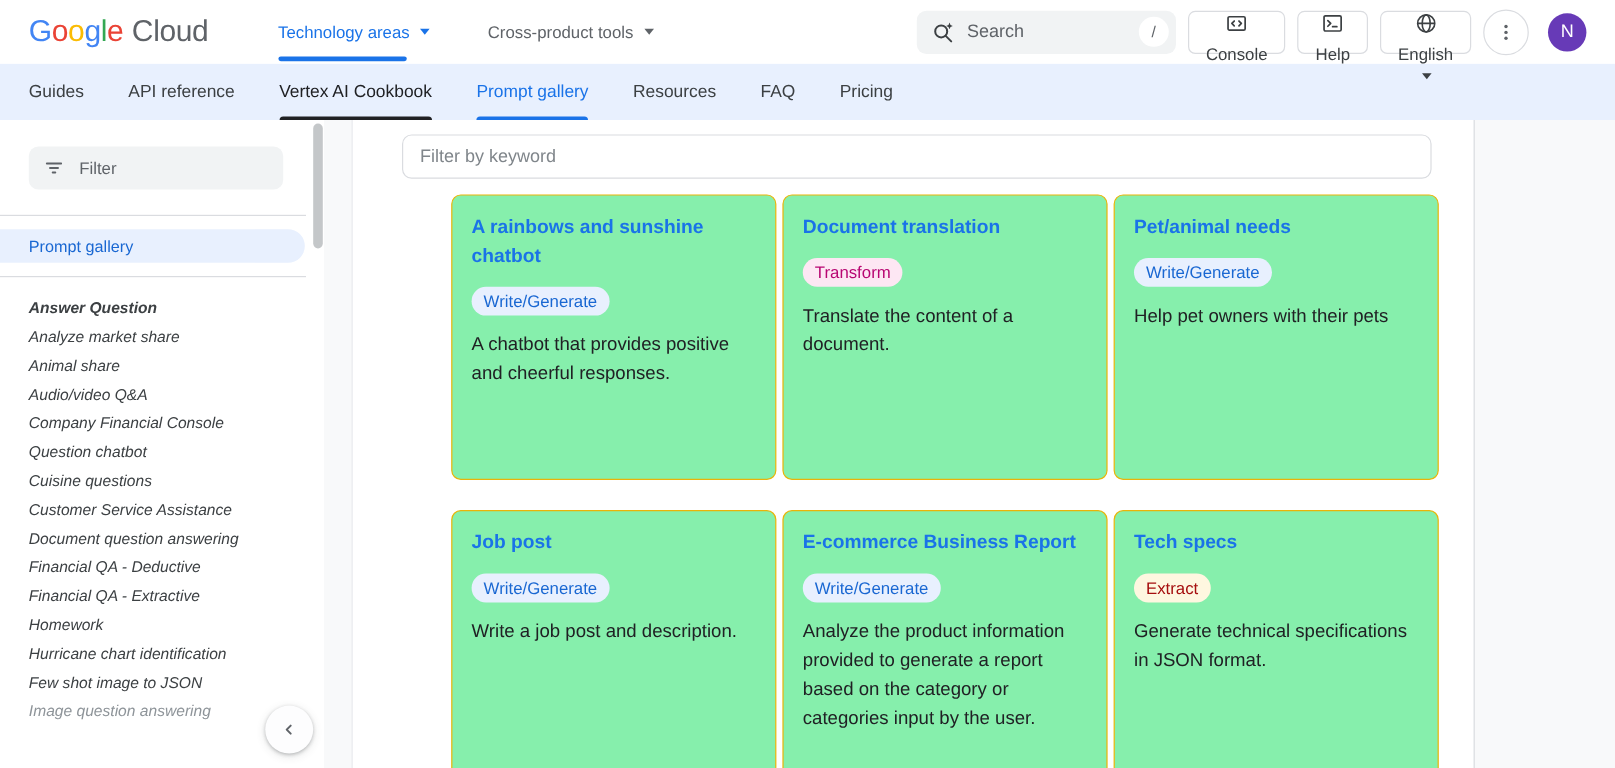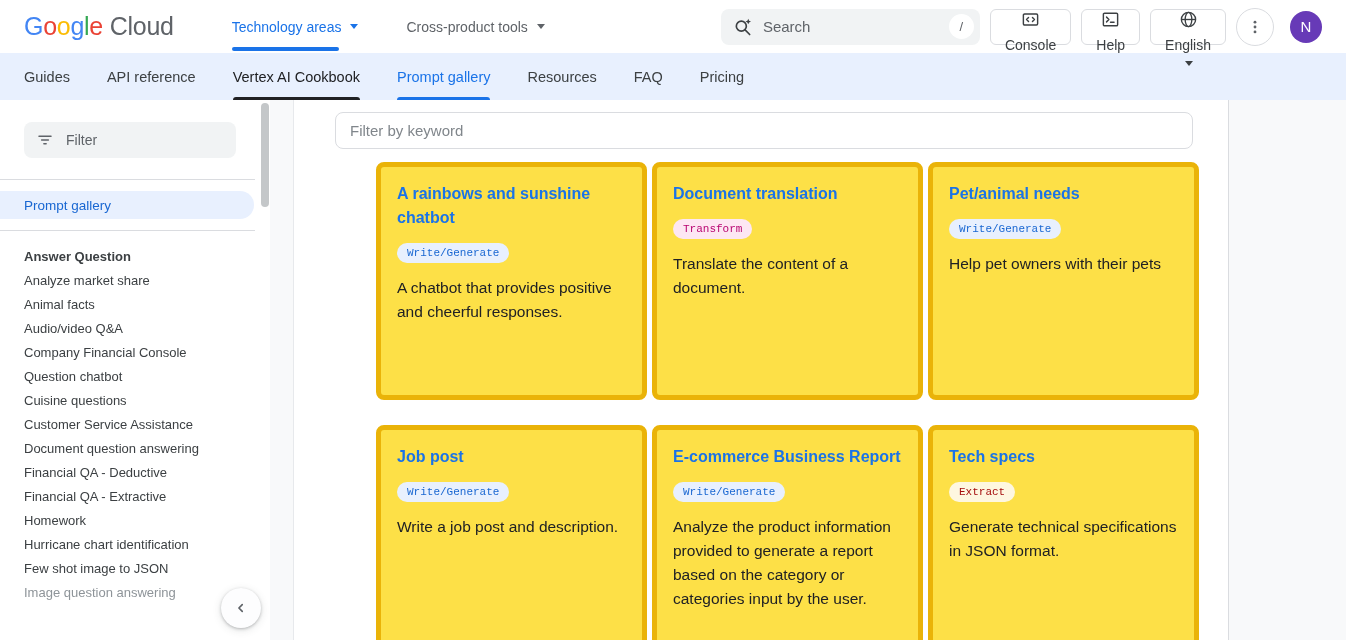--- a/index.html
+++ b/index.html
@@ -10,21 +10,21 @@
   .top-header { position:absolute; top:0; left:0; right:0; height:53px; background:#fff; display:flex; align-items:center; padding:0 24px; z-index:6; }
   .logo { display:flex; align-items:center; font-size:25px; letter-spacing:-0.3px; cursor:pointer; }
   .logo-letters { display:inline-flex; font-weight:500; }
   .logo-cloud { margin-left:7px; color:#5f6368; font-weight:400; }
   .top-nav { display:flex; margin-left:58px; gap:48px; height:51px; }
   .top-nav-item { position:relative; display:flex; align-items:center; gap:9px; font-size:14px; color:#5f6368; cursor:pointer; }
   .top-nav-item.active { color:#1a73e8; font-weight:500; }
   .caret { width:0; height:0; border-left:4.5px solid transparent; border-right:4.5px solid transparent; border-top:5px solid currentColor; }
   .active-bar { position:absolute; bottom:1px; left:0; right:19px; height:4px; background:#1a73e8; border-radius:3px; }
   .header-right { margin-left:auto; display:flex; align-items:center; gap:10px; }
-  .searchbox { width:259px; height:36px; background:#f1f3f4; border-radius:8px; display:flex; align-items:center; gap:10px; padding:0 6px 0 12px; }
+  .searchbox { width:216px; height:36px; background:#f1f3f4; border-radius:8px; display:flex; align-items:center; gap:10px; padding:0 6px 0 12px; }
   .searchbox input { flex:1; min-width:0; border:none; outline:none; background:transparent; font-size:15px; color:#202124; font-family:inherit; }
   .searchbox input::placeholder { color:#5f6368; }
   .slash-hint { width:25px; height:25px; border-radius:50%; background:#fff; display:flex; align-items:center; justify-content:center; font-size:13px; color:#5f6368; flex:none; }
   .hbtn { height:36px; background:#fff; border:1px solid #dadce0; border-radius:6px; display:flex; align-items:center; gap:8px; padding:0 14px; font-size:14px; font-weight:500; color:#3c4043; cursor:pointer; white-space:nowrap;flex-direction:column; }
   .hbtn .caret { border-top-color:#3c4043; margin-left:2px; }
   .dots-btn { width:38px; height:38px; border:1px solid #dadce0; border-radius:50%; background:#fff; display:flex; align-items:center; justify-content:center; cursor:pointer; }
   .avatar { width:32px; height:32px; border-radius:50%; display:flex; align-items:center; justify-content:center; color:#fff; font-size:15px; font-weight:500; margin-left:6px; cursor:pointer; }
 
   
   .subnav { position:absolute; top:53px; left:0; right:0; height:47px; background:#e8f0fe; display:flex; align-items:center; gap:37px; padding:0 24px; z-index:5; }
@@ -39,37 +39,37 @@
   .sidebar { position:absolute; top:100px; left:0; width:270px; bottom:0; background:#fff; }
   .filter-box { position:absolute; left:24px; top:22px; width:212px; height:36px; background:#f1f3f4; border-radius:8px; display:flex; align-items:center; gap:12px; padding:0 12px; }
   .filter-box input { flex:1; min-width:0; border:none; outline:none; background:transparent; font-size:14px; color:#202124; font-family:inherit; }
   .filter-box input::placeholder { color:#5f6368; }
   .side-scroll-thumb { position:absolute; right:1px; top:3px; width:8px; height:104px; background:#c4c7c9; border-radius:4px; cursor:pointer; }
   .side-divider { position:absolute; left:0; width:255px; height:0; border-top:1px solid #dadce0; }
   .divider-top { top:79px; }
   .divider-bottom { top:130px; }
   .active-pill { position:absolute; left:0; top:91px; width:254px; height:28px; background:#e8f0fe; border-radius:0 16px 16px 0; display:flex; align-items:center; padding-left:24px; color:#1967d2; font-weight:500; font-size:13.5px; cursor:pointer; }
   .side-list { position:absolute; top:145px; left:0; width:256px; list-style:none; }
-  .side-item { height:24px; line-height:24px; padding-left:24px; font-size:13px; color:#3c4043; white-space:nowrap; overflow:hidden; cursor:pointer; }
+  .side-item { height:24px; line-height:24px; padding-left:24px; font-size:13px; color:#3c4043; white-space:nowrap; overflow:hidden; cursor:pointer;font-style:italic; }
   .side-item.bold { font-weight:700; }
   .side-item.faded { color:#8e9499; }
   .collapse-btn { position:absolute; left:221px; top:488px; width:40px; height:40px; border:none; border-radius:50%; background:#fdfdfe; box-shadow:0 1px 3px rgba(60,64,67,.3), 0 2px 8px rgba(60,64,67,.15); display:flex; align-items:center; justify-content:center; cursor:pointer; z-index:4; }
 
   .gutter { position:absolute; top:100px; left:270px; width:24px; bottom:0; background:#f8f9fa; border-right:1px solid #e7e9ec; }
   .right-gutter { position:absolute; top:100px; left:1228px; right:0; bottom:0; background:#f8f9fa; border-left:1px solid #dadce0; }
 
   
   .main { position:absolute; top:100px; left:294px; width:934px; bottom:0; background:#fff; overflow:hidden; }
   .keyword-box { position:absolute; left:41px; top:12px; width:858px; height:37px; border:1px solid #dadce0; border-radius:8px; display:flex; align-items:center; padding:0 14px; background:#fff; }
   .keyword-box input { flex:1; border:none; outline:none; font-size:15px; color:#202124; font-family:inherit; background:transparent; }
   .keyword-box input::placeholder { color:#80868b; }
   .cards { position:absolute; left:82px; top:62px; display:grid; grid-template-columns:repeat(3,271px); grid-template-rows:238px 270px; column-gap:5px; row-gap:25px; }
-  .card { border:5px solid #eab308; border-radius:8px; background:#fde047; padding:15px 16px; cursor:pointer; }
+  .card { border:1px solid #eab308; border-radius:8px; background:#86efac; padding:15px 16px; cursor:pointer; }
   .card-title { color:#1a73e8; font-size:16px; font-weight:700; line-height:24px; }
-  .badge { display:inline-block; margin-top:13px; padding:4px 10px; border-radius:13px; font-size:11px; font-weight:500;font-family:Liberation Mono, monospace; }
+  .badge { display:inline-block; margin-top:13px; padding:4px 10px; border-radius:13px; font-size:14px; font-weight:500; }
   .card-desc { margin-top:13px; font-size:15.5px; line-height:24px; color:#202124; }
 
   svg { display:block; flex:none; }
 </style>
 </head>
 <body>
 
 <header class="top-header">
   <div class="logo">
     <span class="logo-letters">
@@ -174,21 +174,21 @@
     </svg>
     <input type="text" placeholder="Filter" style="">
   </div>
   <div class="side-scroll-thumb"></div>
   <div class="side-divider divider-top"></div>
   <div class="active-pill">Prompt gallery</div>
   <div class="side-divider divider-bottom"></div>
   <ul class="side-list">
       <li class="side-item bold">Answer Question</li>
       <li class="side-item">Analyze market share</li>
-      <li class="side-item">Animal facts</li>
+      <li class="side-item">Animal share</li>
       <li class="side-item">Audio/video Q&amp;A</li>
       <li class="side-item">Company Financial Console</li>
       <li class="side-item">Question chatbot</li>
       <li class="side-item">Cuisine questions</li>
       <li class="side-item">Customer Service Assistance</li>
       <li class="side-item">Document question answering</li>
       <li class="side-item">Financial QA - Deductive</li>
       <li class="side-item">Financial QA - Extractive</li>
       <li class="side-item">Homework</li>
       <li class="side-item">Hurricane chart identification</li>

